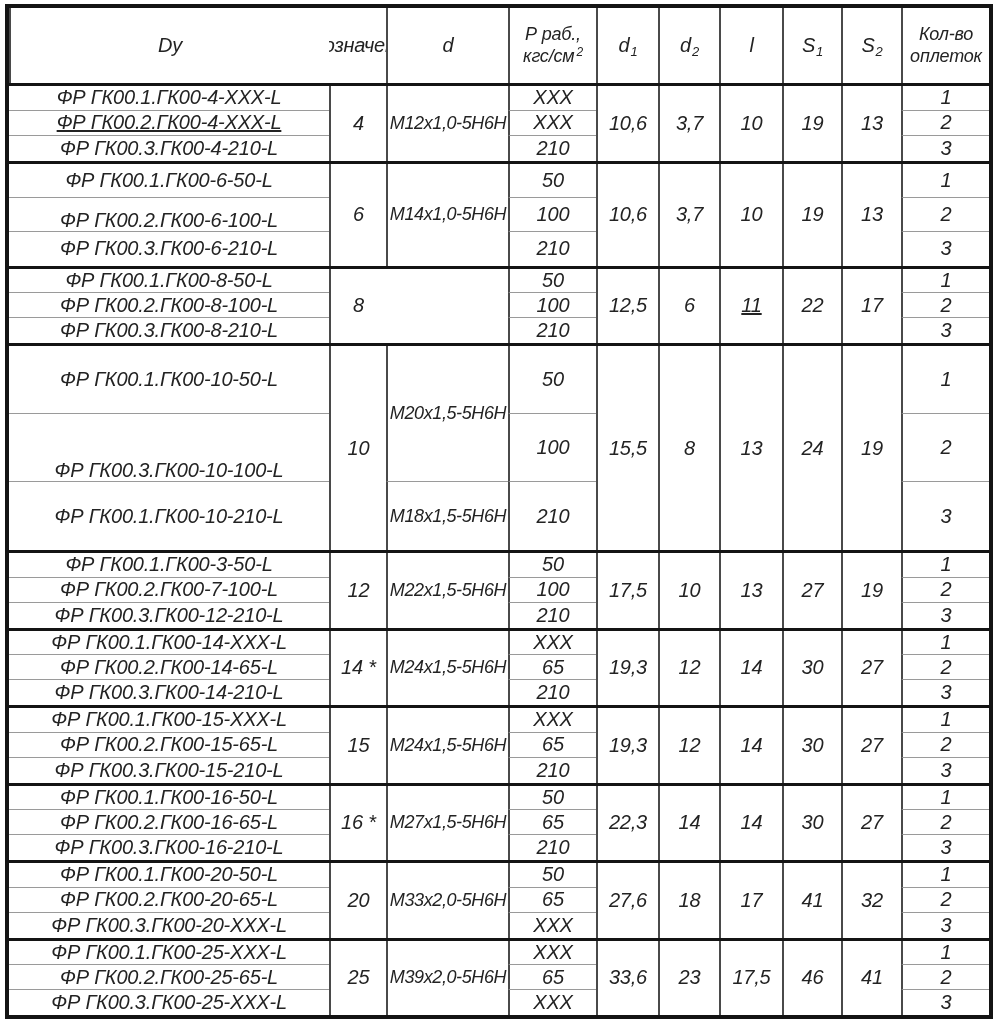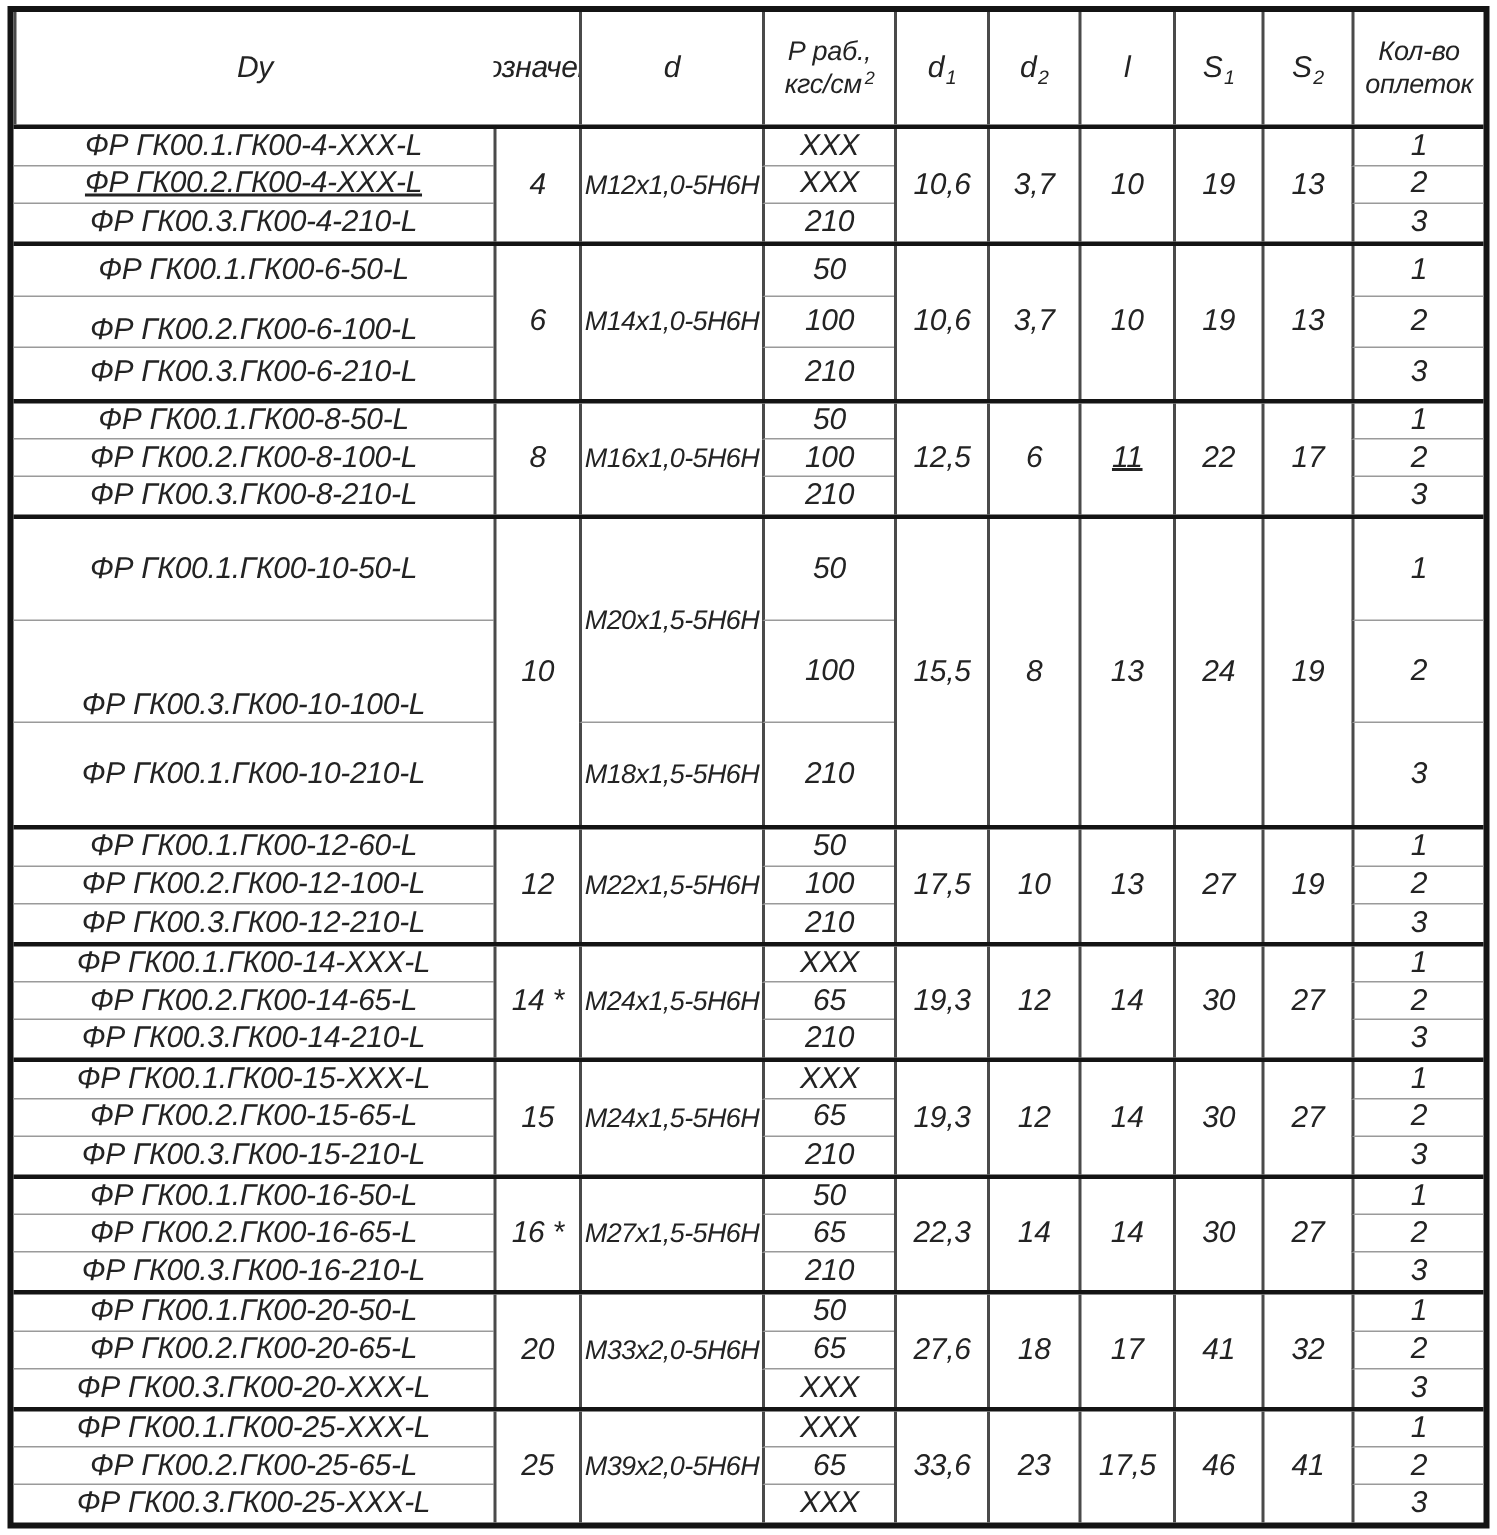--- a/index.html
+++ b/index.html
@@ -127,21 +127,20 @@
           <div class="c vb" style="grid-area: 1 / 9 / span 3;">13</div>
           <div class="c vb tb" style="grid-area: 1 / 10;">1</div>
           <div class="c vb tb" style="grid-area: 2 / 10;">2</div>
           <div class="c vb" style="grid-area: 3 / 10;">3</div>
         </div>
         <div class="block">
           <div class="c tb" style="grid-area: 1 / 1;">ФР ГК00.1.ГК00-8-50-L</div>
           <div class="c tb" style="grid-area: 2 / 1;">ФР ГК00.2.ГК00-8-100-L</div>
           <div class="c" style="grid-area: 3 / 1;">ФР ГК00.3.ГК00-8-210-L</div>
           <div class="c vb" style="grid-area: 1 / 2 / span 3;">8</div>
-          <div class="c vb thread" style="grid-area: 1 / 3 / span 3;">M16x1,0-5Н6Н</div>
           <div class="c vb tb" style="grid-area: 1 / 4;">50</div>
           <div class="c vb tb" style="grid-area: 2 / 4;">100</div>
           <div class="c vb" style="grid-area: 3 / 4;">210</div>
           <div class="c vb" style="grid-area: 1 / 5 / span 3; text-align: right;">12,5</div>
           <div class="c vb" style="grid-area: 1 / 6 / span 3;">6</div>
           <div class="c vb" style="grid-area: 1 / 7 / span 3; text-decoration: underline;">11</div>
           <div class="c vb" style="grid-area: 1 / 8 / span 3;">22</div>
           <div class="c vb" style="grid-area: 1 / 9 / span 3;">17</div>
           <div class="c vb tb" style="grid-area: 1 / 10;">1</div>
           <div class="c vb tb" style="grid-area: 2 / 10;">2</div>
@@ -160,22 +159,22 @@
           <div class="c vb" style="grid-area: 1 / 5 / span 3;">15,5</div>
           <div class="c vb" style="grid-area: 1 / 6 / span 3;">8</div>
           <div class="c vb" style="grid-area: 1 / 7 / span 3;">13</div>
           <div class="c vb" style="grid-area: 1 / 8 / span 3;">24</div>
           <div class="c vb" style="grid-area: 1 / 9 / span 3;">19</div>
           <div class="c vb tb" style="grid-area: 1 / 10;">1</div>
           <div class="c vb tb" style="grid-area: 2 / 10;">2</div>
           <div class="c vb" style="grid-area: 3 / 10;">3</div>
         </div>
         <div class="block">
-          <div class="c tb" style="grid-area: 1 / 1;">ФР ГК00.1.ГК00-12-60-L</div>
-          <div class="c tb" style="grid-area: 2 / 1;">ФР ГК00.2.ГК00-12-100-L</div>
+          <div class="c tb" style="grid-area: 1 / 1;">ФР ГК00.1.ГК00-3-50-L</div>
+          <div class="c tb" style="grid-area: 2 / 1;">ФР ГК00.2.ГК00-7-100-L</div>
           <div class="c" style="grid-area: 3 / 1;">ФР ГК00.3.ГК00-12-210-L</div>
           <div class="c vb" style="grid-area: 1 / 2 / span 3;">12</div>
           <div class="c vb thread" style="grid-area: 1 / 3 / span 3;">M22x1,5-5Н6Н</div>
           <div class="c vb tb" style="grid-area: 1 / 4;">50</div>
           <div class="c vb tb" style="grid-area: 2 / 4;">100</div>
           <div class="c vb" style="grid-area: 3 / 4;">210</div>
           <div class="c vb" style="grid-area: 1 / 5 / span 3;">17,5</div>
           <div class="c vb" style="grid-area: 1 / 6 / span 3;">10</div>
           <div class="c vb" style="grid-area: 1 / 7 / span 3;">13</div>
           <div class="c vb" style="grid-area: 1 / 8 / span 3;">27</div>

